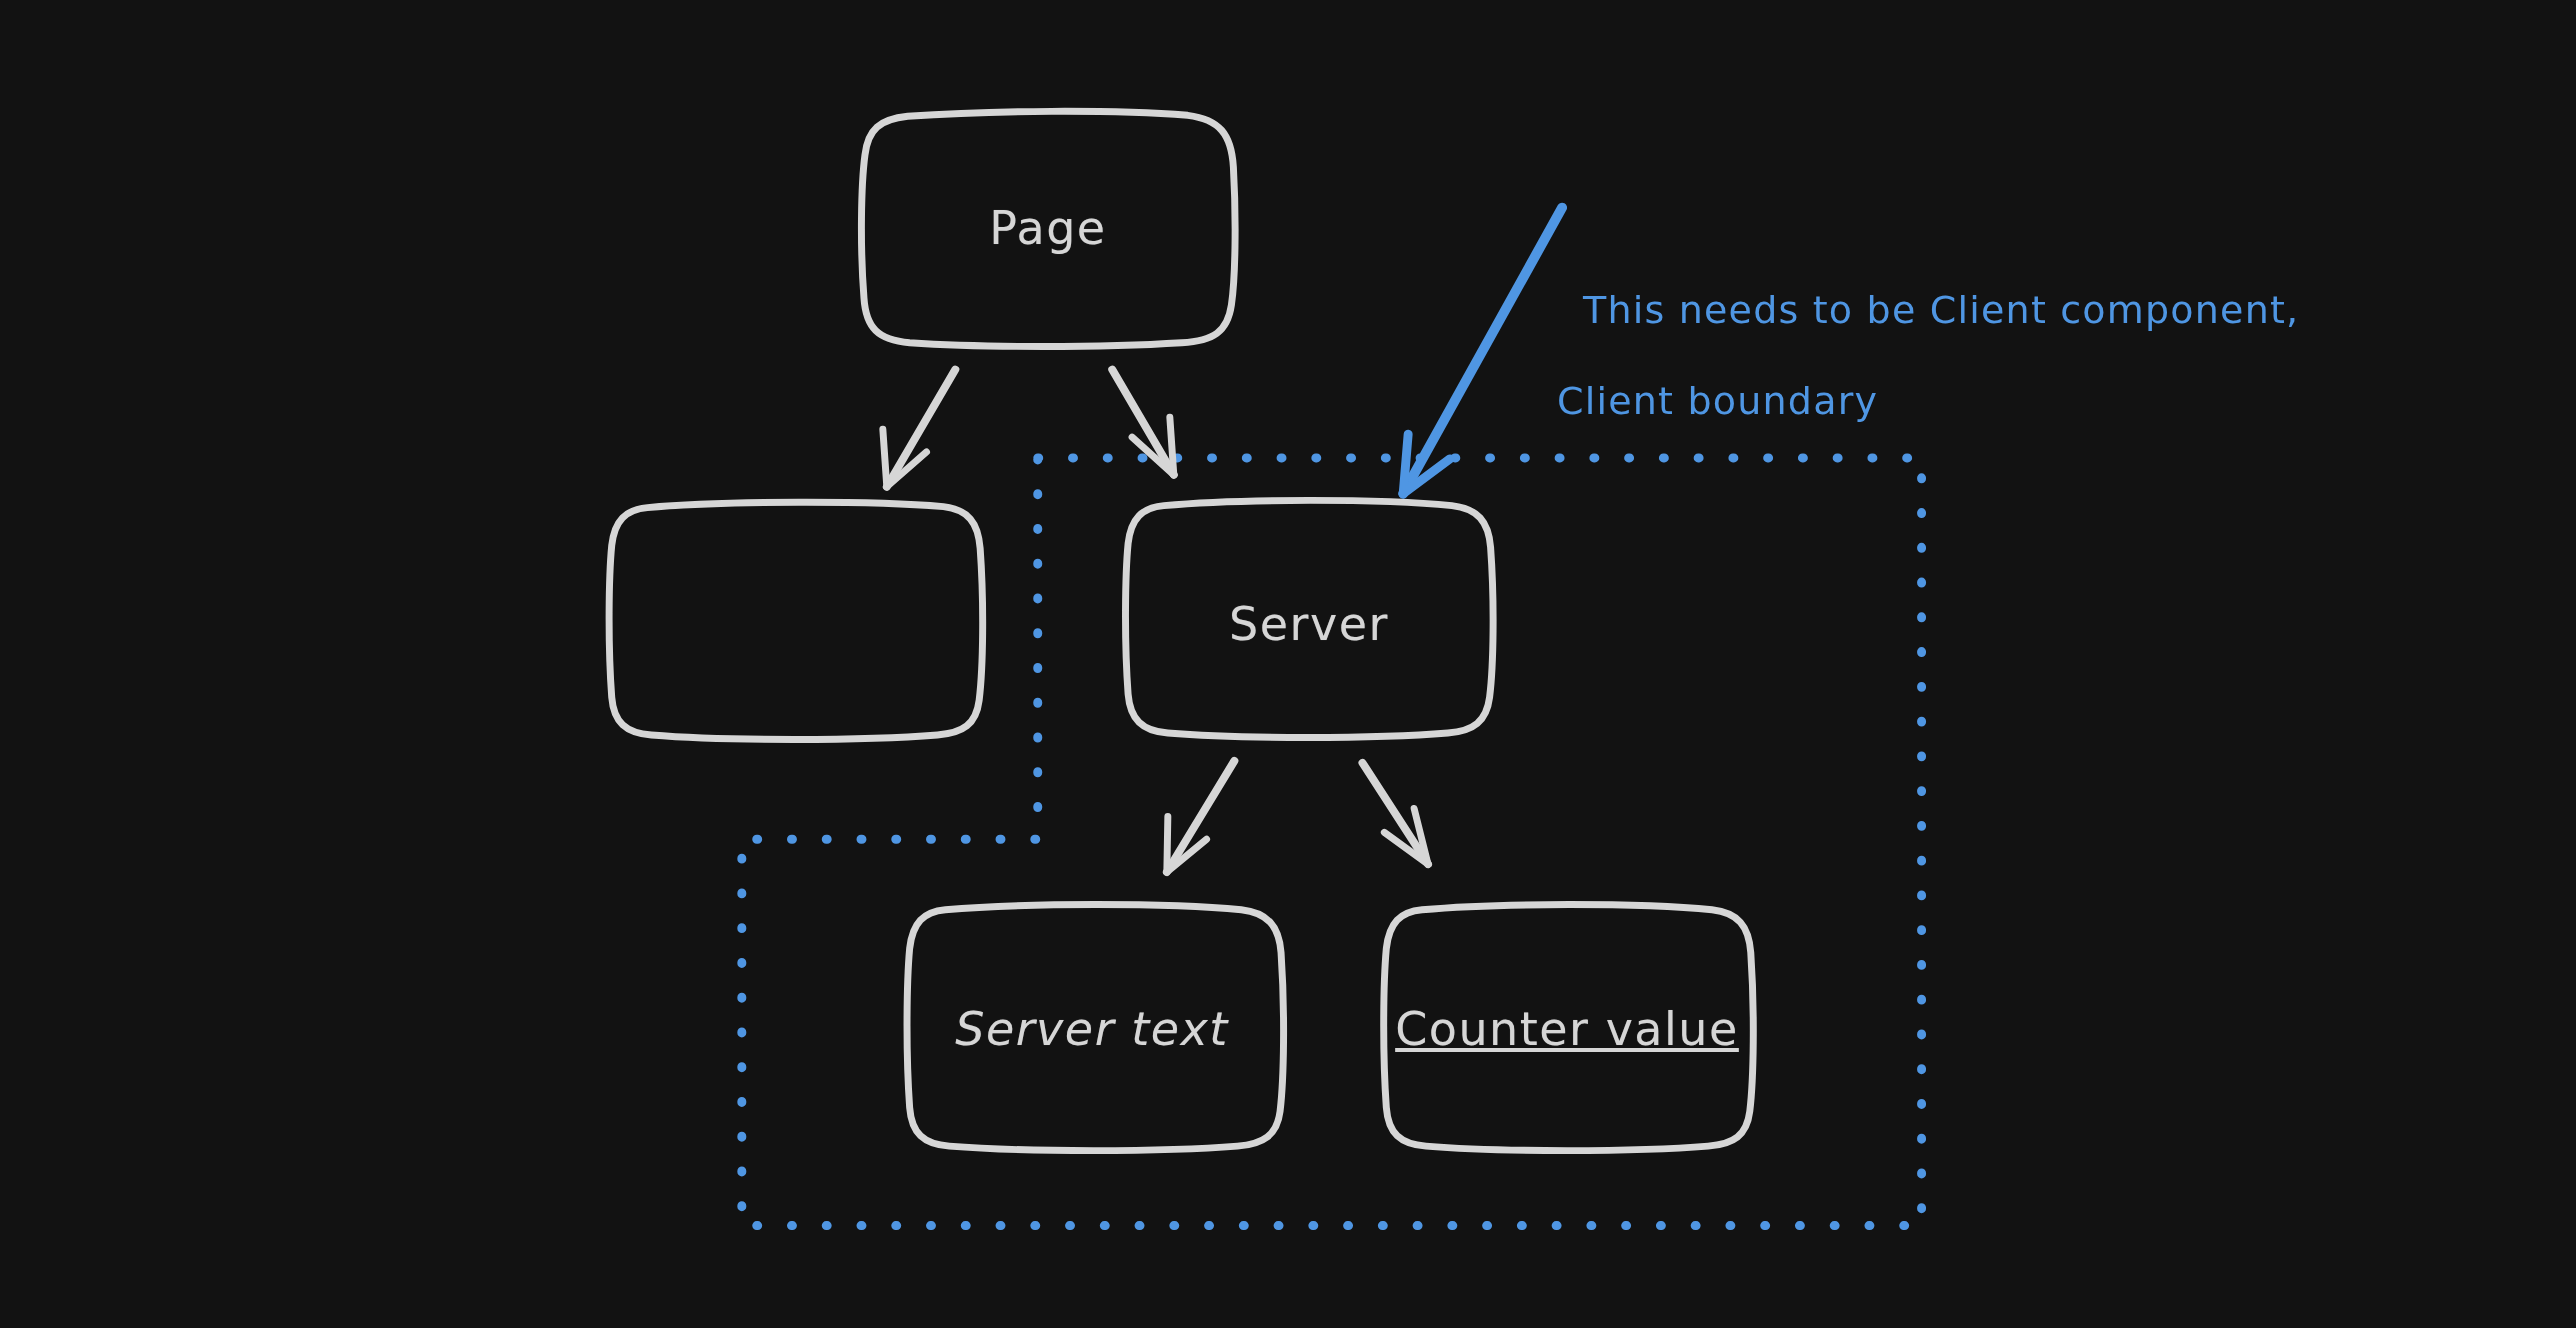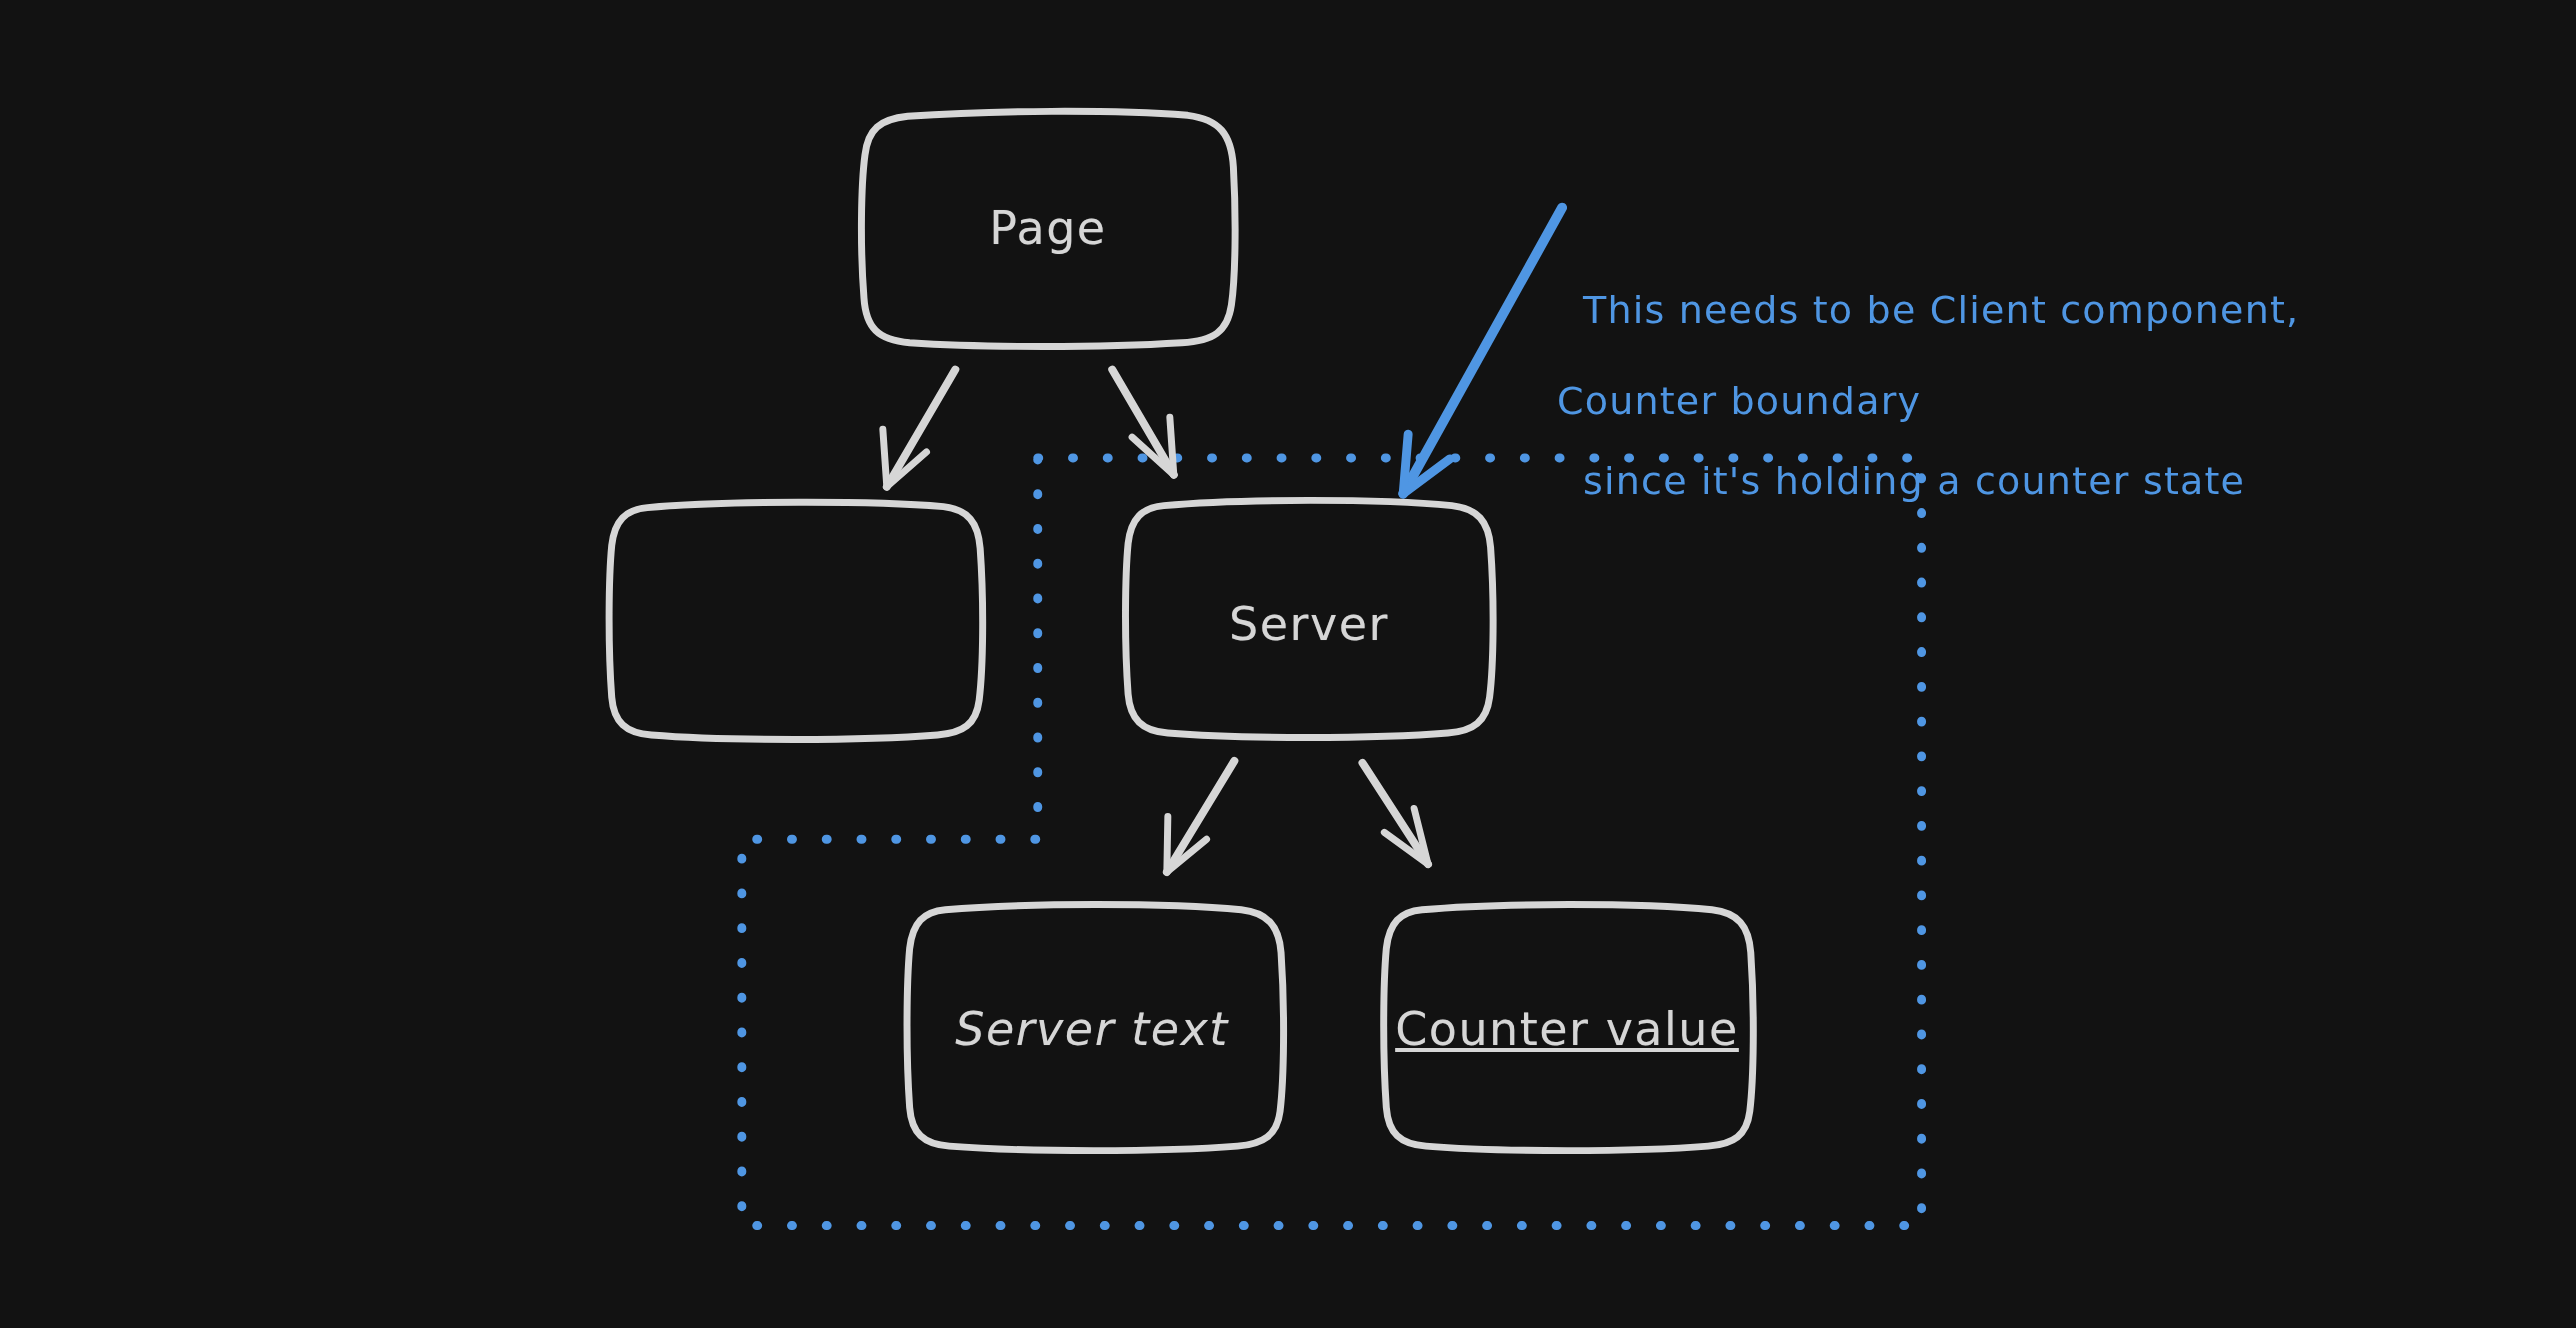--- a/index.html
+++ b/index.html
@@ -162,19 +162,18 @@
   <div class="node-label" style="left:787px; top:618px;"></div>
 
   <div class="node-label" style="left:1309px; top:624px;">Server</div>
 
   <div class="node-label" style="left:1092px; top:1029px;font-style:italic;">Server text</div>
 
   <div class="node-label" style="left:1567px; top:1029px;text-decoration:underline;">Counter value</div>
 
   <div class="annot" style="left:1583px; top:168px;">
     <div>This needs to be Client component,</div>
-    <div>since it's holding a counter state</div>
   </div>
 
-  <div class="annot small" style="left:1557px; top:373px;">Counter boundary</div>
+  <div class="annot small" style="left:1557px; top:373px;">Client boundary</div>
 
 </div>
 
 
 </body></html>

